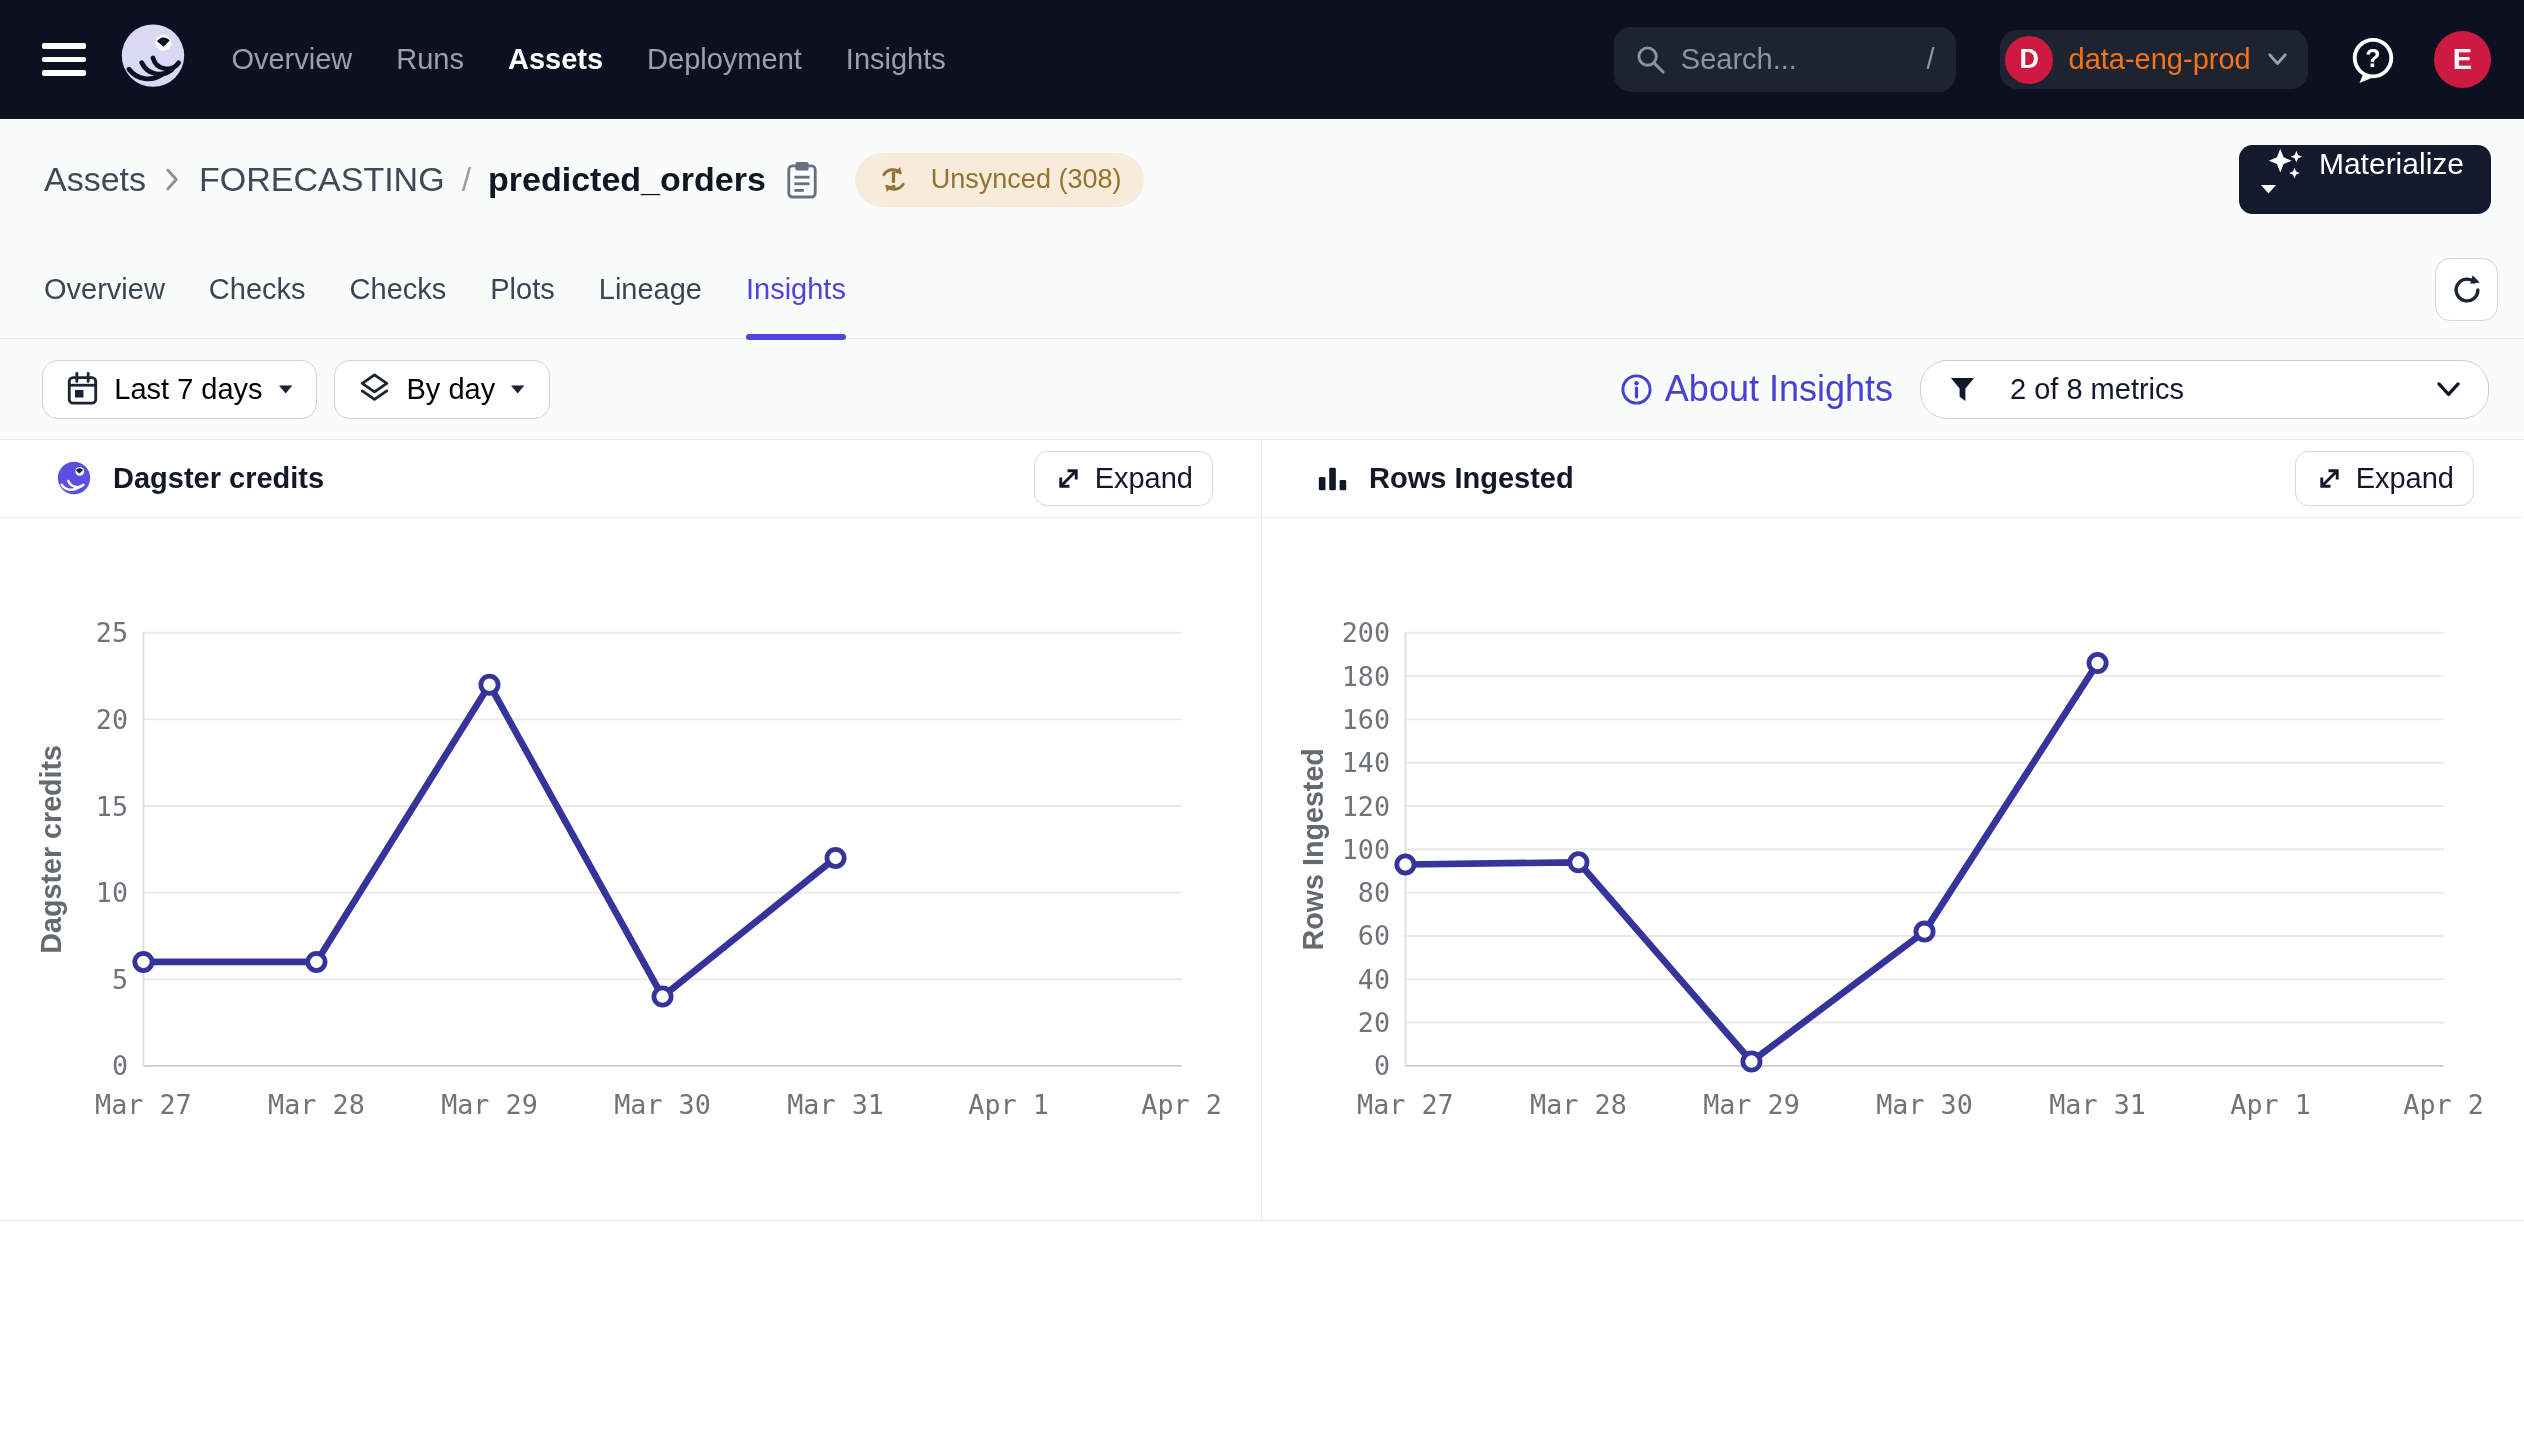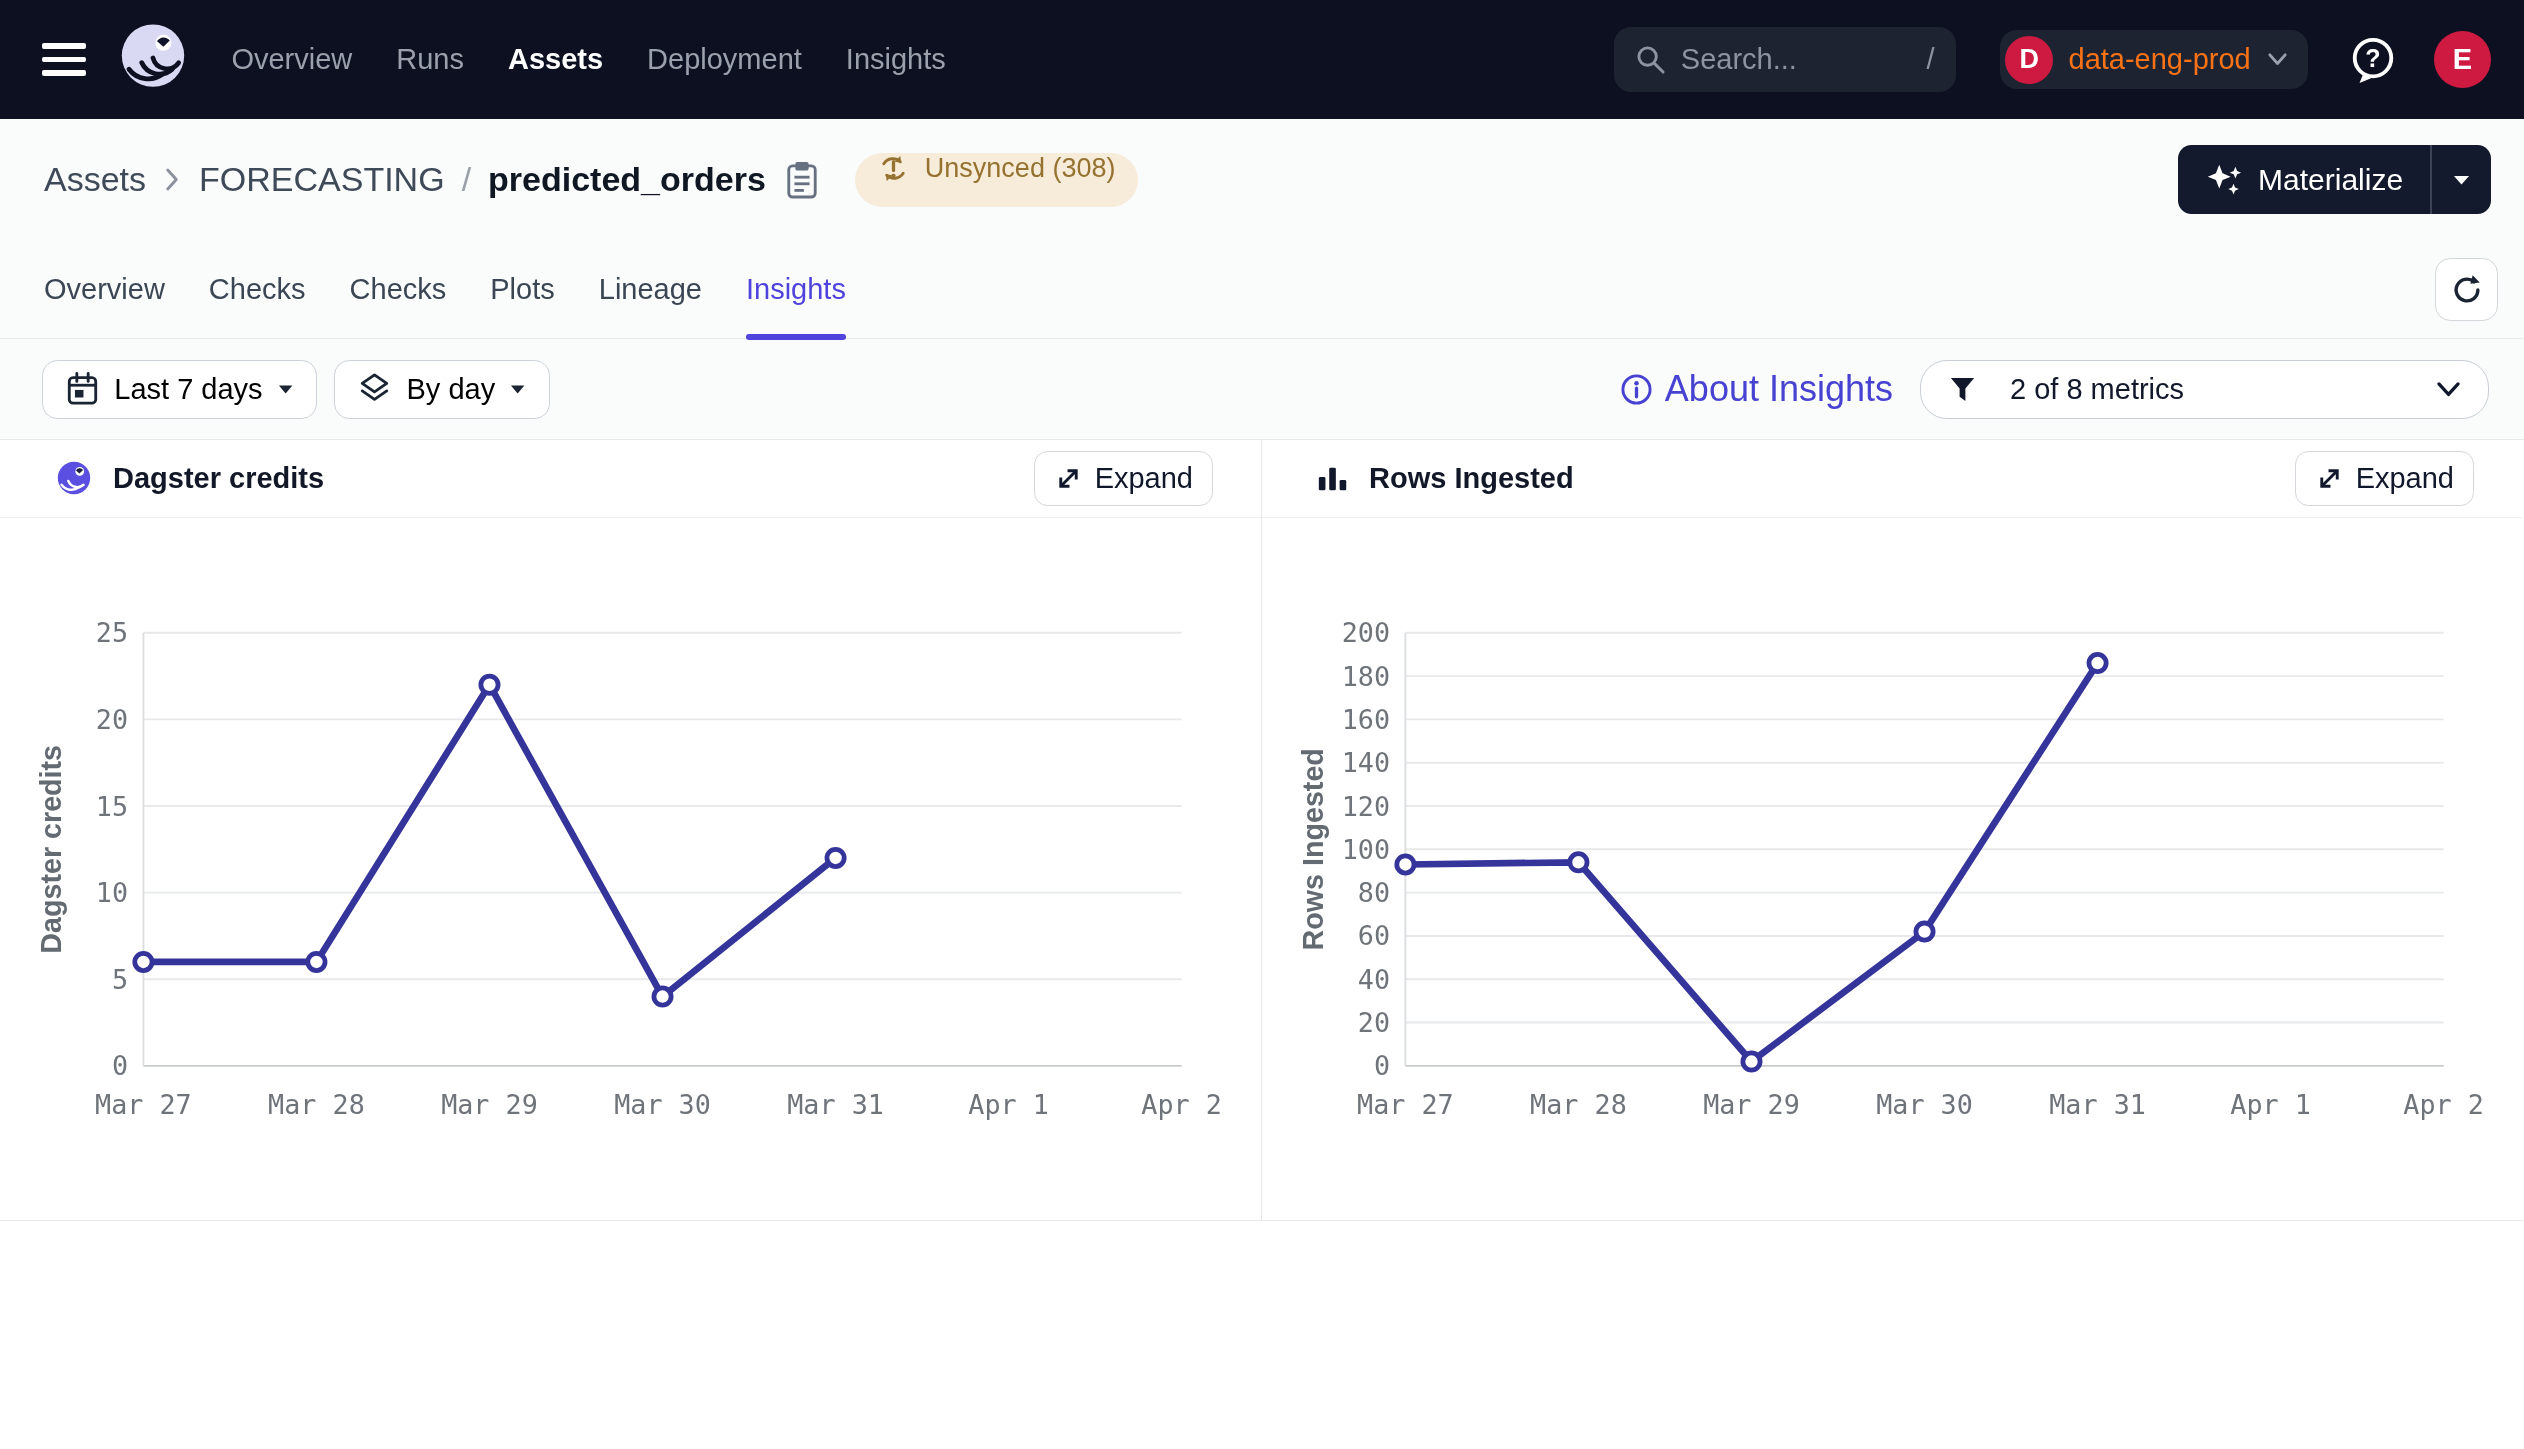--- a/index.html
+++ b/index.html
@@ -34,25 +34,25 @@
   
   .subheader { height: 121px; background: #FAFBFB; display: flex; align-items: center;
     padding: 0 34px 0 44px; }
   .crumbs { display: flex; align-items: center; gap: 17px; font-size: 34px; }
   .crumb-link { color: #3F4A59; cursor: pointer; text-decoration: none; }
   .crumb-sep { color: #8A919C; font-size: 31px; display: flex; }
   .crumb-slash { color: #9AA1A9; }
   .asset-title { color: #0F1722; font-weight: 700; }
   .copy-btn { margin-left: 19px; display: flex; cursor: pointer; }
   .sync-badge { margin-left: 36px; height: 54px; border-radius: 27px; background: #F7ECDA;
-    color: #95722F; font-size: 27px; display: flex; gap: 16px;
+    color: #95722F; font-size: 27px; display: flex; align-items: center; gap: 22px;
     padding: 0 23px; cursor: pointer; }
   .sub-spacer { flex: 1; }
   .mat-btn { height: 69px; background: #141A2D; border-radius: 13.4px; display: flex;
-    align-items: stretch; overflow: hidden; }
+    align-items: stretch; overflow: hidden; flex-direction: column; }
   .mat-main { display: flex; align-items: center; gap: 15.3px; padding: 0 27px; cursor: pointer; }
   .mat-label { color: #fff; font-size: 30px; font-weight: 500; }
   .mat-div { width: 1.9px; background: #3C4357; }
   .mat-caret { width: 59px; display: flex; align-items: center; justify-content: center; cursor: pointer; }
 
   
   .tabs-row { height: 99px; background: #FAFBFB; border-bottom: 1.9px solid #E7E8EA;
     display: flex; align-items: stretch; padding: 0 44px; position: relative; }
   .tab { display: flex; align-items: center; font-size: 29px; font-weight: 500; color: #3A4654;
     margin-right: 44px; position: relative; cursor: pointer; }

